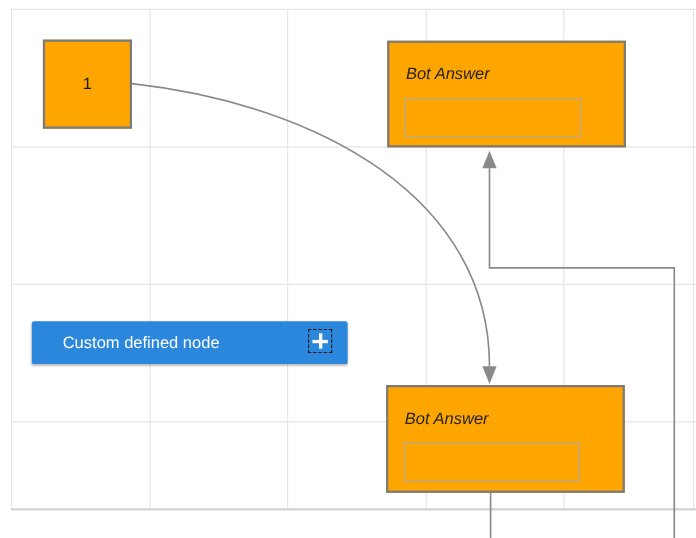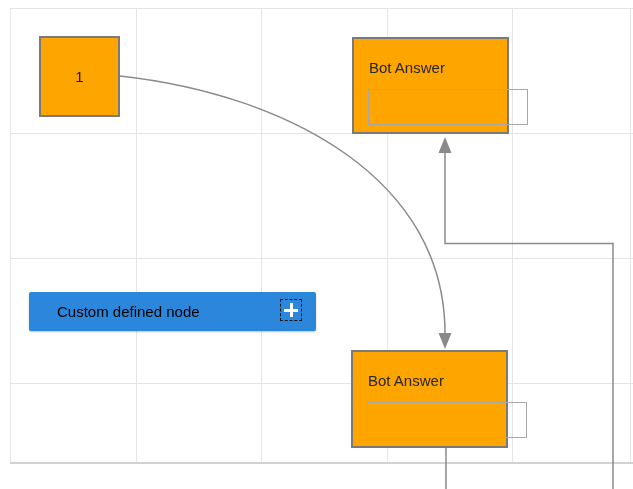--- a/index.html
+++ b/index.html
@@ -35,22 +35,23 @@
     top: 36px;
     width: 81px;
     height: 81px;
     display: flex;
     align-items: center;
     justify-content: center;
     font-size: 15px;
     color: #1a1a1a;
   }
   .node-bot {
-    width: 157px;
+    width: 217px;
     height: 97px;
+    font-style: italic;
   }
   .node-bot-top   { left: 352px; top: 37px; }
   .node-bot-bottom{ left: 351px; top: 350px; height: 98px; }
   .bot-title {
     position: absolute;
     left: 15px;
     top: 20px;
     font-size: 15px;
     color: #262626;
     white-space: nowrap;
@@ -67,21 +68,21 @@
   
   .node-custom {
     position: absolute;
     box-sizing: border-box;
     left: 29px;
     top: 292px;
     width: 287px;
     height: 39px;
     background: #2b87db;
     border-radius: 2px;
-    color: #000000;
+    color: #ffffff;
     display: flex;
     align-items: center;
     padding-left: 28px;
     font-size: 15px;
     box-shadow: 0 1px 2px rgba(0,0,0,0.25);
   }
   .plus-btn {
     position: absolute;
     right: 14px;
     top: 7px;

